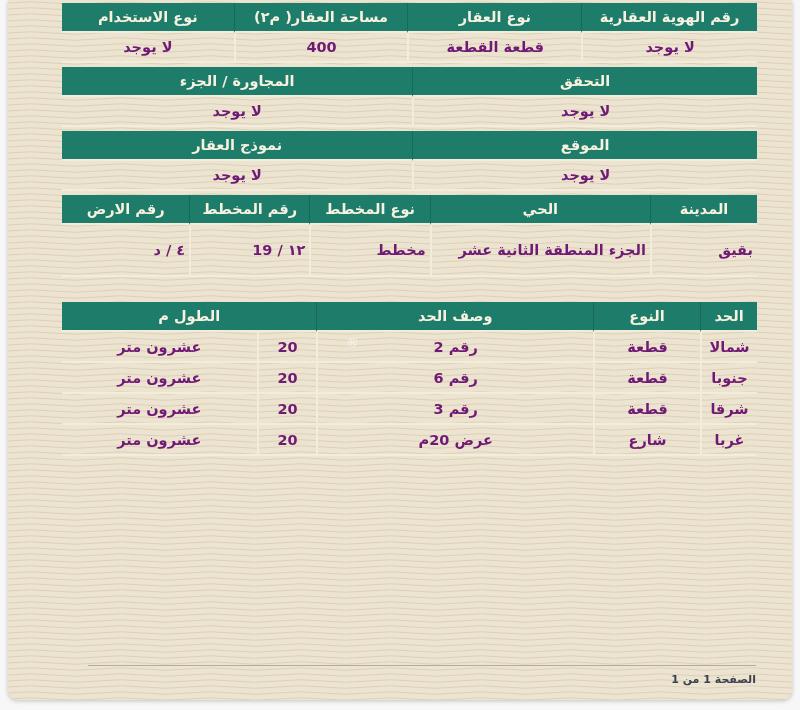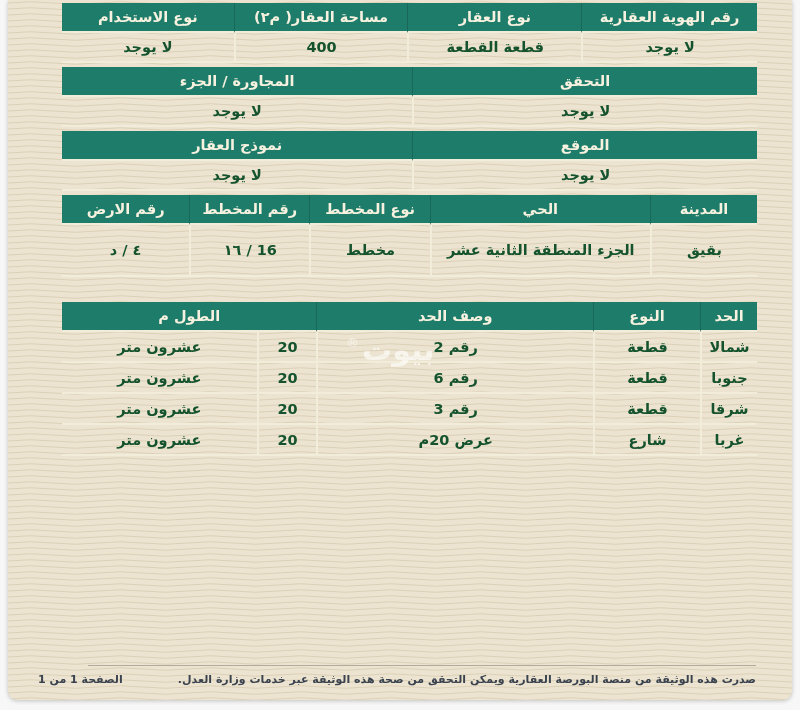--- a/index.html
+++ b/index.html
@@ -25,26 +25,26 @@
   table.grid{width:100%;border-collapse:separate;border-spacing:0;table-layout:fixed;}
   td{padding:0 4px;text-align:center;vertical-align:middle;overflow:hidden;}
   td.h{
     background:#1e7c6b;color:#f7f1df;
     height:28px;font-weight:bold;font-size:14.5px;
     border-left:1px solid rgba(0,0,0,.16);
     border-bottom:2px solid #f2ecda;
   }
   td.h:last-child{border-left:none;margin-top:16px;}
   td.v{
-    height:28px;color:#14532d;font-weight:600;font-size:14.5px;
+    height:28px;color:#701a75;font-weight:600;font-size:14.5px;
     border-left:2px solid #f2ecda;
     border-bottom:2px solid #f2ecda;
   }
   td.v:last-child{border-left:none;}
-  .plan td.v{height:50px;line-height:1.3;}
+  .plan td.v{height:50px;line-height:1.3;text-align:right;}
   .bnd td.v{height:29px;}
   .gap{height:21px;}
   .watermark{
     position:absolute;top:332px;left:338px;z-index:5;
     direction:rtl;display:flex;align-items:flex-start;gap:2px;
     color:rgba(255,255,255,.62);font-weight:bold;font-size:30px;
     pointer-events:none;letter-spacing:1px;
   }
   .watermark .mark{font-size:13px;margin-top:3px;font-weight:normal;}
   .footer{position:absolute;left:0;right:0;bottom:14px;z-index:4;direction:rtl;}
@@ -150,21 +150,21 @@
           <td class="h">المدينة</td>
           <td class="h">الحي</td>
           <td class="h">نوع المخطط</td>
           <td class="h">رقم المخطط</td>
           <td class="h">رقم الارض</td>
         </tr>
         <tr>
           <td class="v">بقيق</td>
           <td class="v">الجزء المنطقة الثانية عشر</td>
           <td class="v">مخطط</td>
-          <td class="v">16 / ١٦</td>
+          <td class="v">١٢ / 19</td>
           <td class="v">٤ / د</td>
         </tr>
       </tbody>
         </table>
     </div>
 
     <div class="gap"></div>
 
     <div class="sec bnd">
       <table class="grid">
@@ -210,25 +210,23 @@
           <td class="v">20</td>
           <td class="v">عشرون متر</td>
         </tr>
       </tbody>
         </table>
     </div>
 
   </div>
 
   <div class="watermark">
-    <span>بيوت</span>
     <span class="mark">®</span>
   </div>
 
   <div class="footer">
     <hr class="footer-line">
     <div class="footer-row">
-      <span class="footer-note">صدرت هذه الوثيقة من منصة البورصة العقارية ويمكن التحقق من صحة هذه الوثيقة عبر خدمات وزارة العدل.</span>
       <span class="footer-page">الصفحة 1 من 1</span>
     </div>
   </div>
 
 </div>
 
 </body></html>

